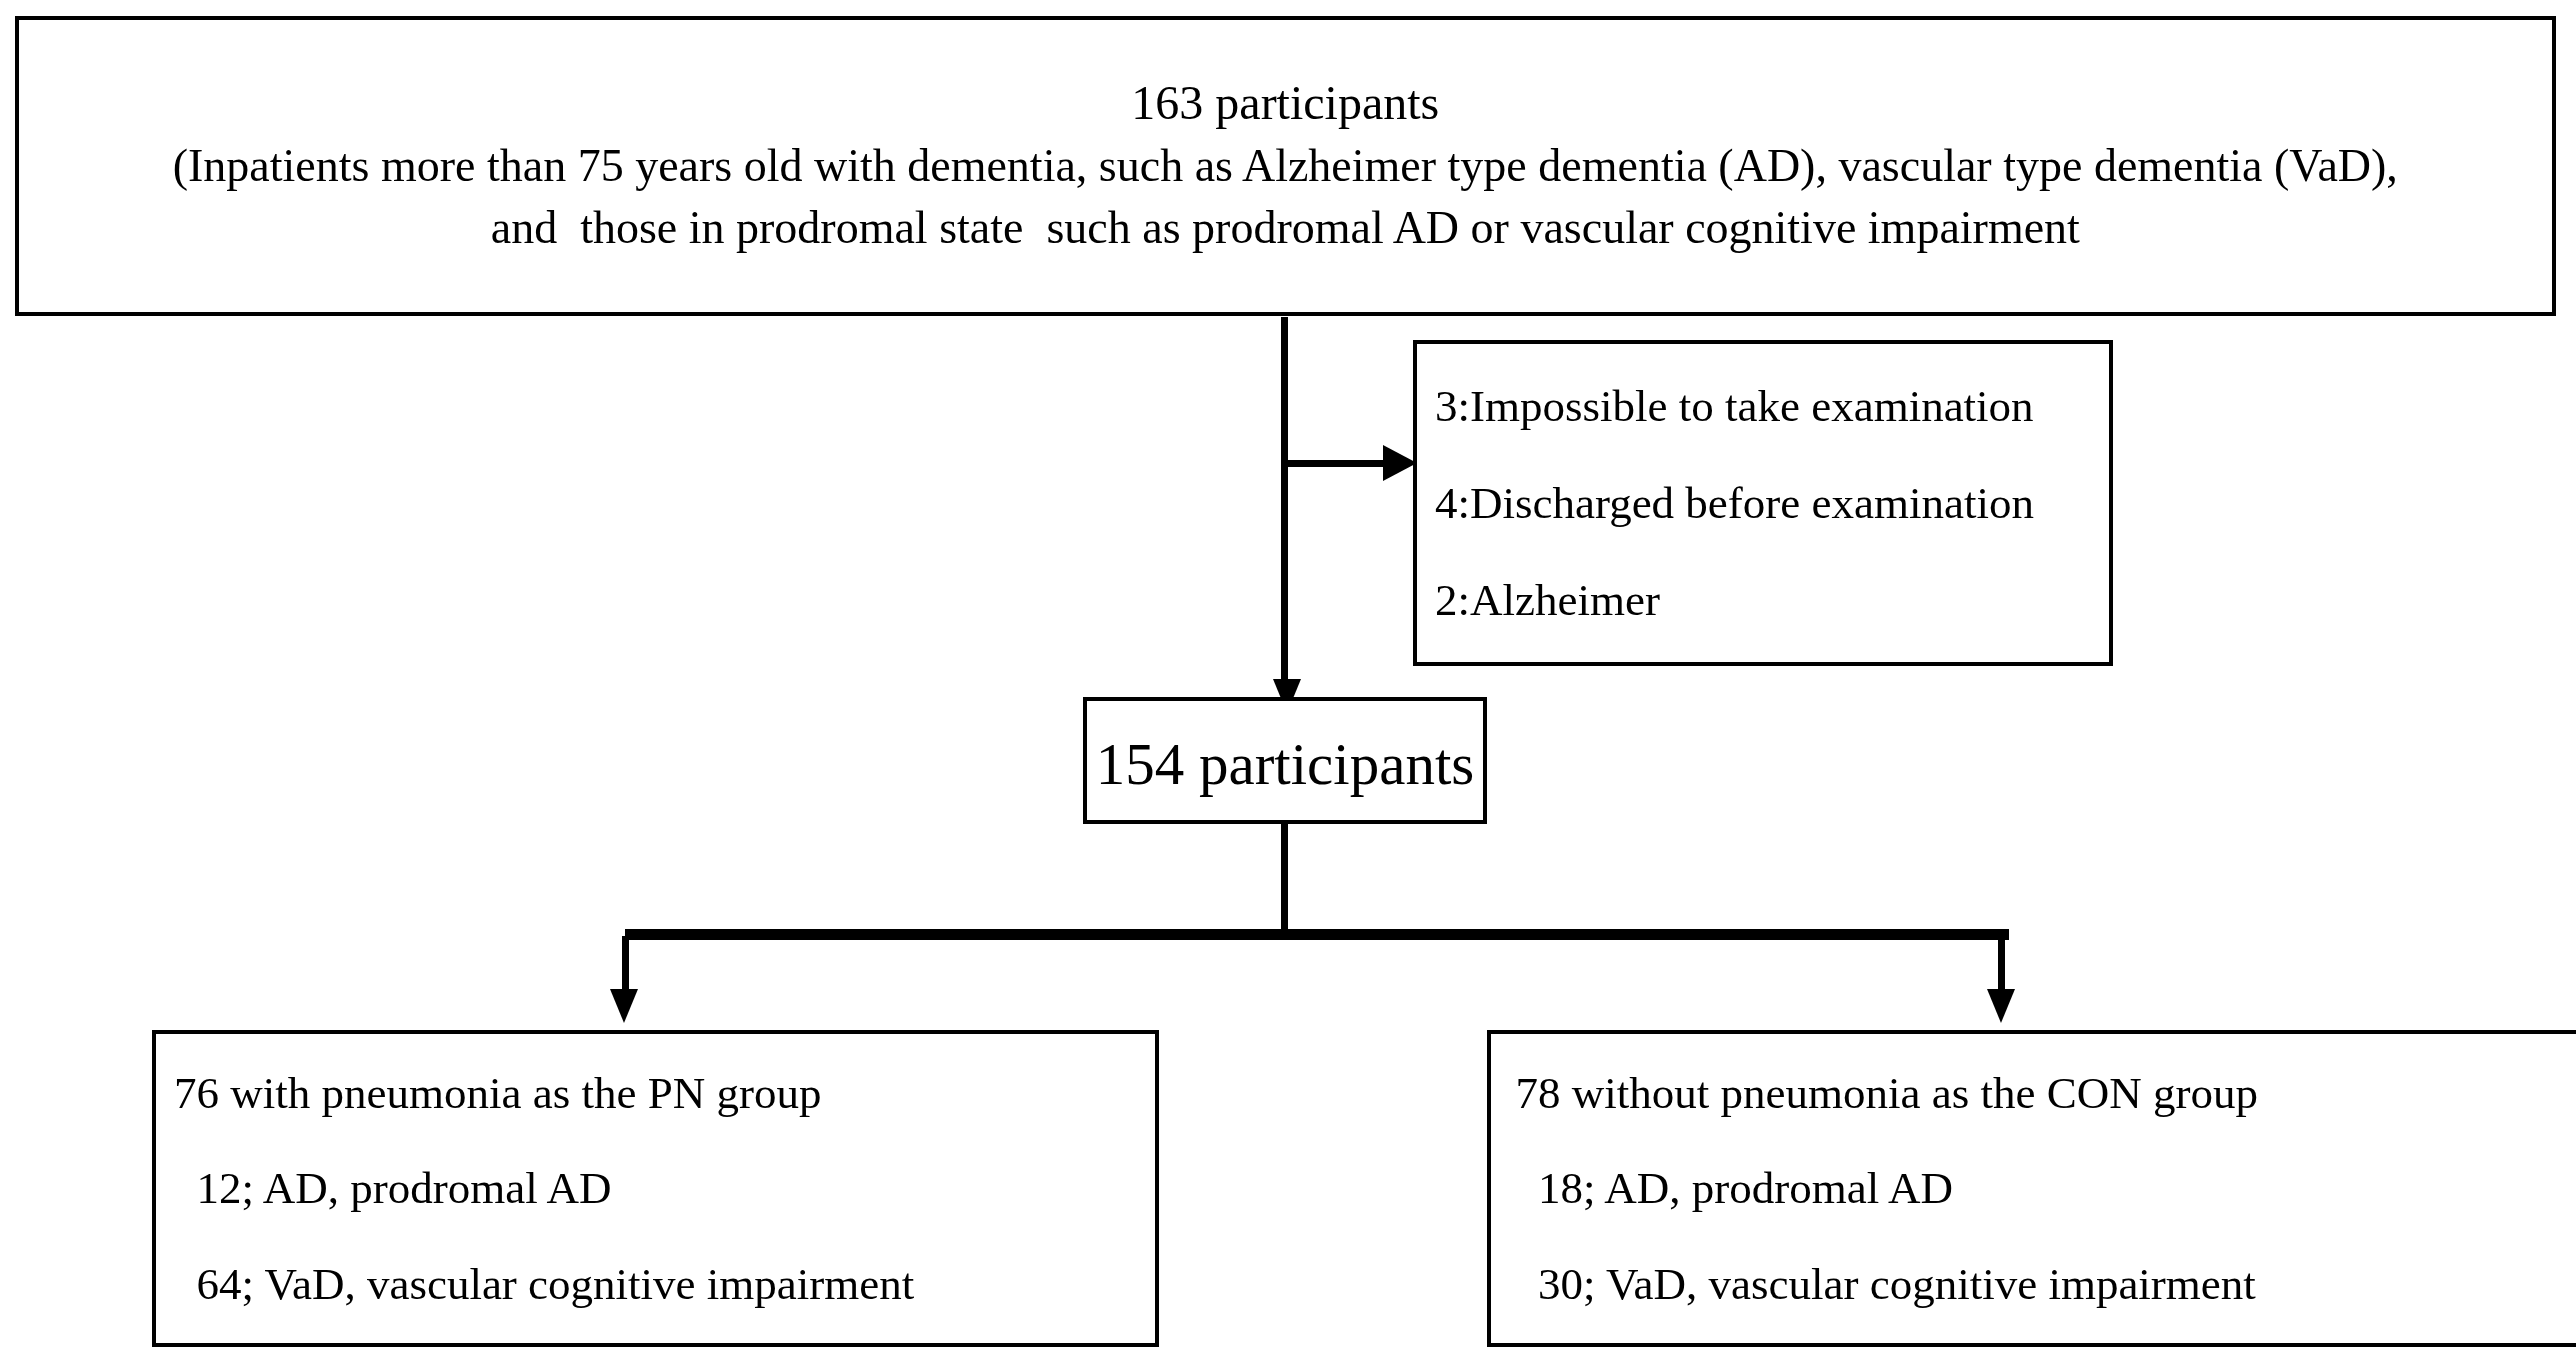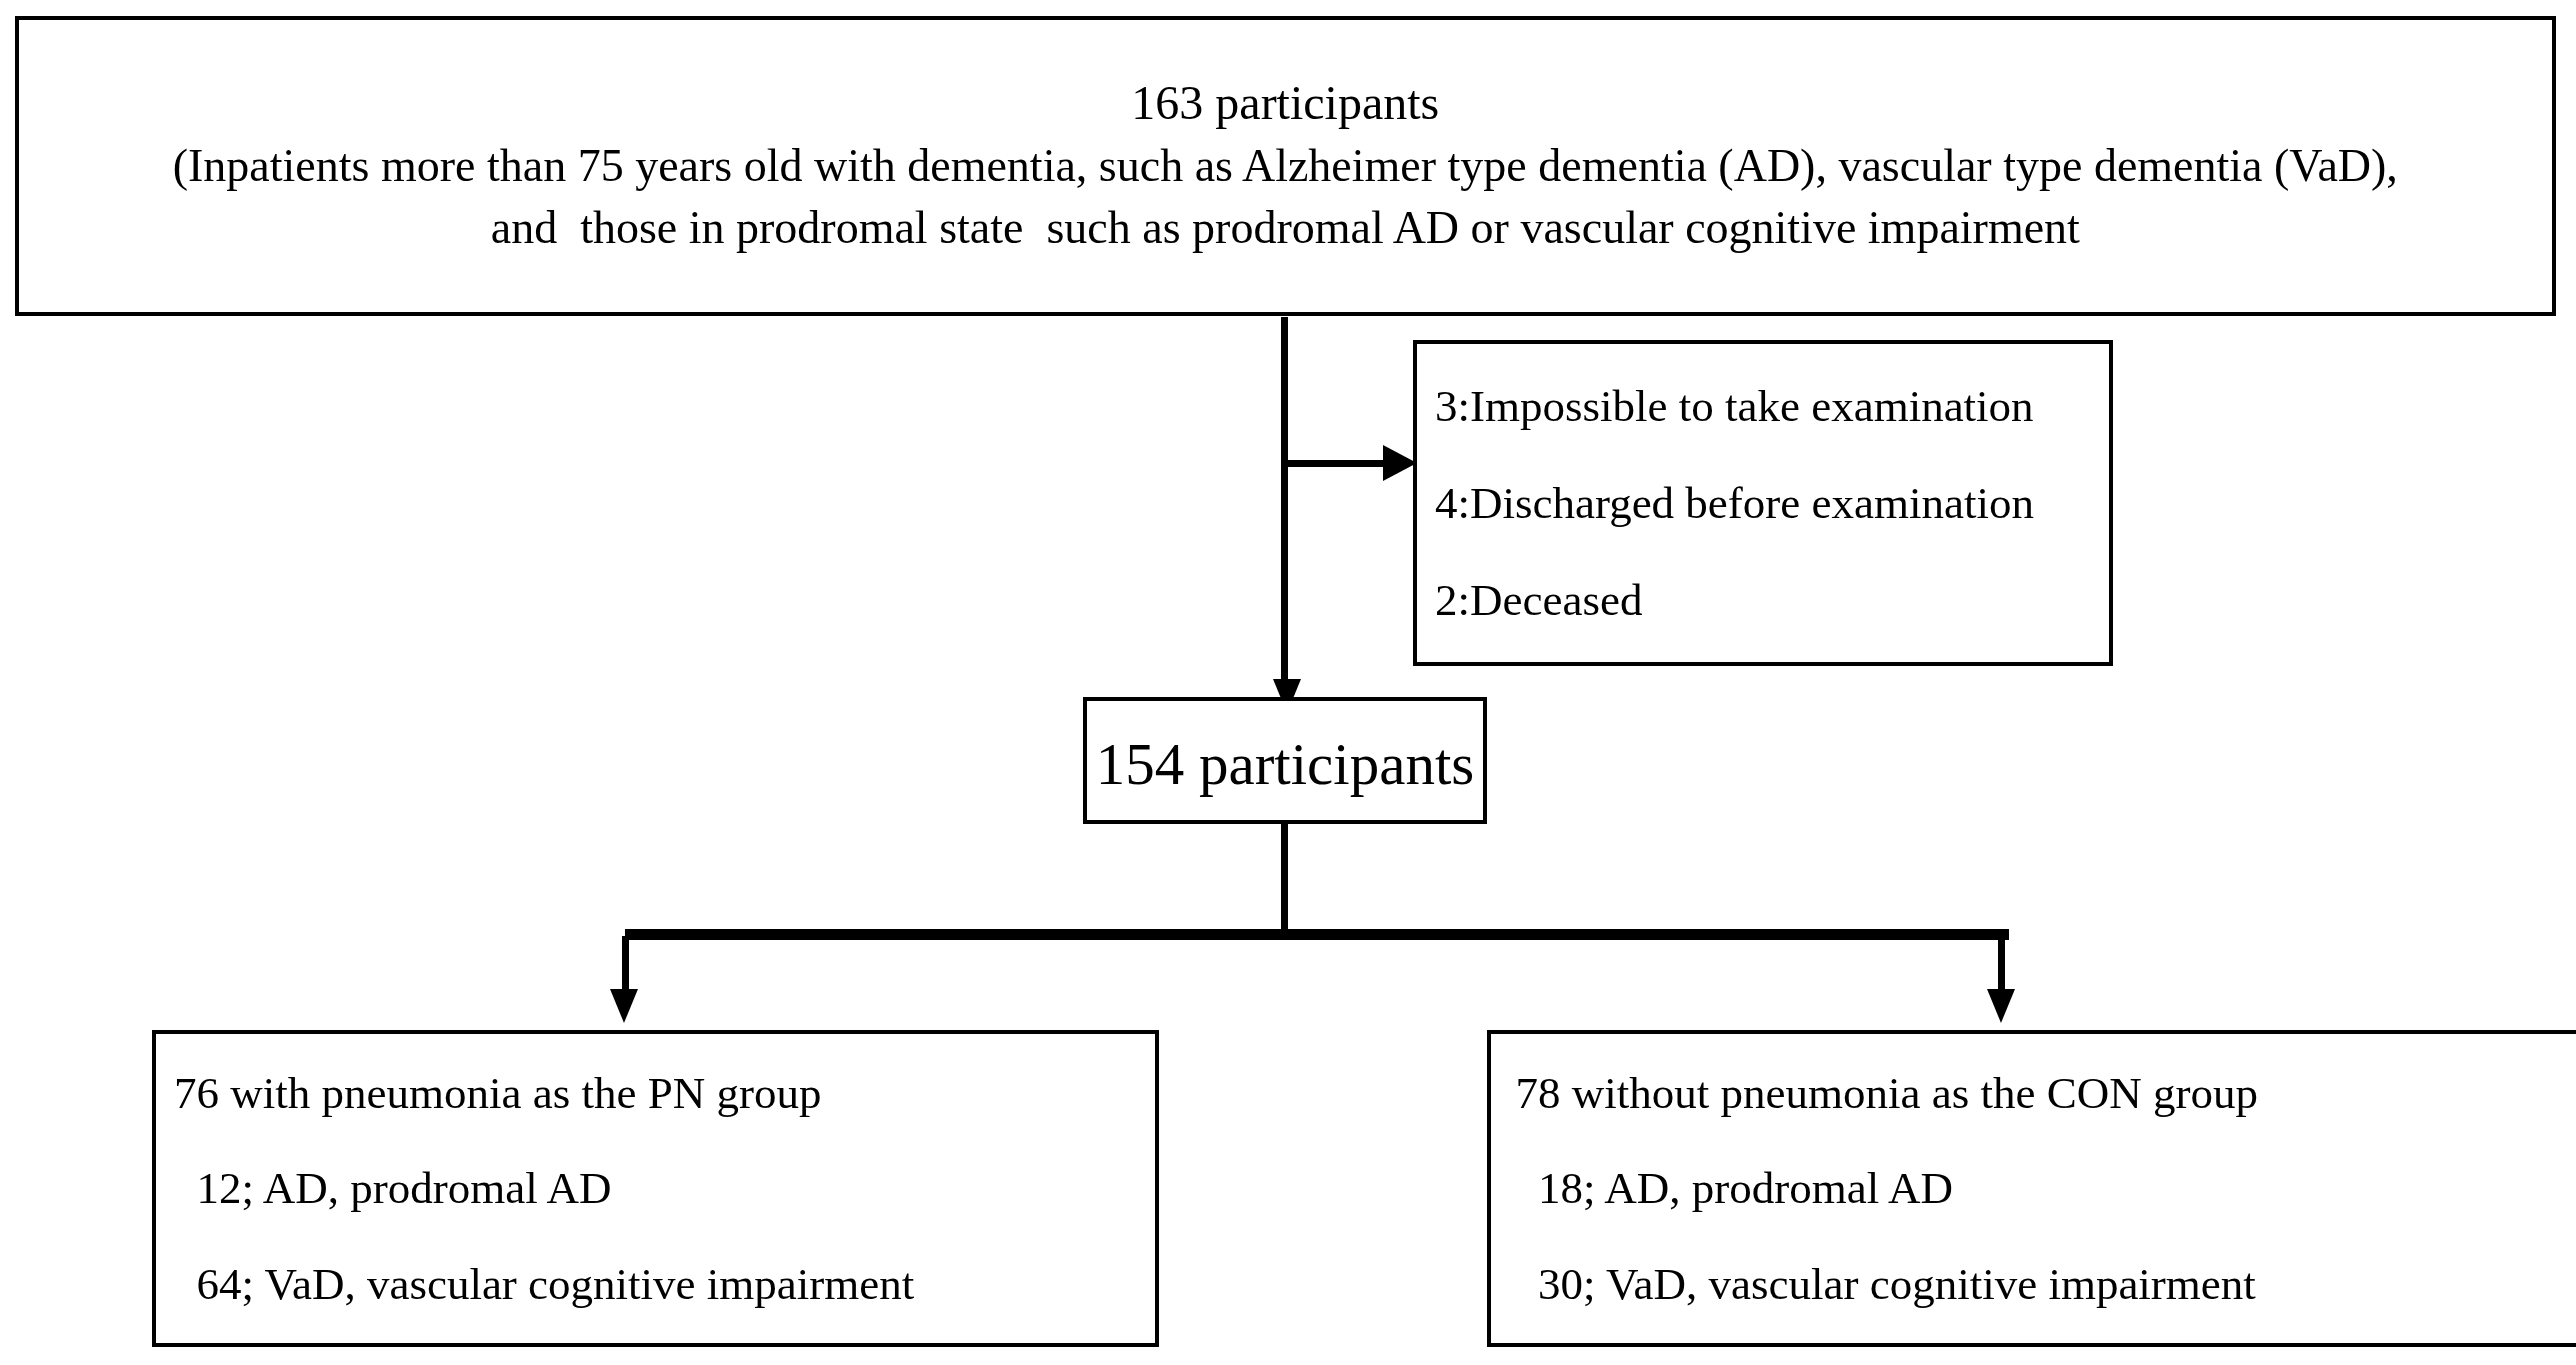--- a/index.html
+++ b/index.html
@@ -148,21 +148,21 @@
 
   <div class="conn conn-v" id="trunk-main"></div>
   <div class="arrowhead arrow-down" id="trunk-main-head"></div>
 
   <div class="conn conn-h" id="branch-excl"></div>
   <div class="arrowhead arrow-right" id="branch-excl-head"></div>
 
   <div class="node-box" id="box-excluded">
     <span class="node-line">3:Impossible to take examination</span>
     <span class="node-line">4:Discharged before examination</span>
-    <span class="node-line">2:Deceased</span>
+    <span class="node-line">2:Alzheimer</span>
   </div>
 
   <div class="node-box" id="box-retained">
     <span class="node-line">154 participants</span>
   </div>
 
   <div class="conn conn-v" id="trunk-split"></div>
   <div class="conn" id="split-bar"></div>
 
   <div class="conn conn-v" id="drop-left"></div>

